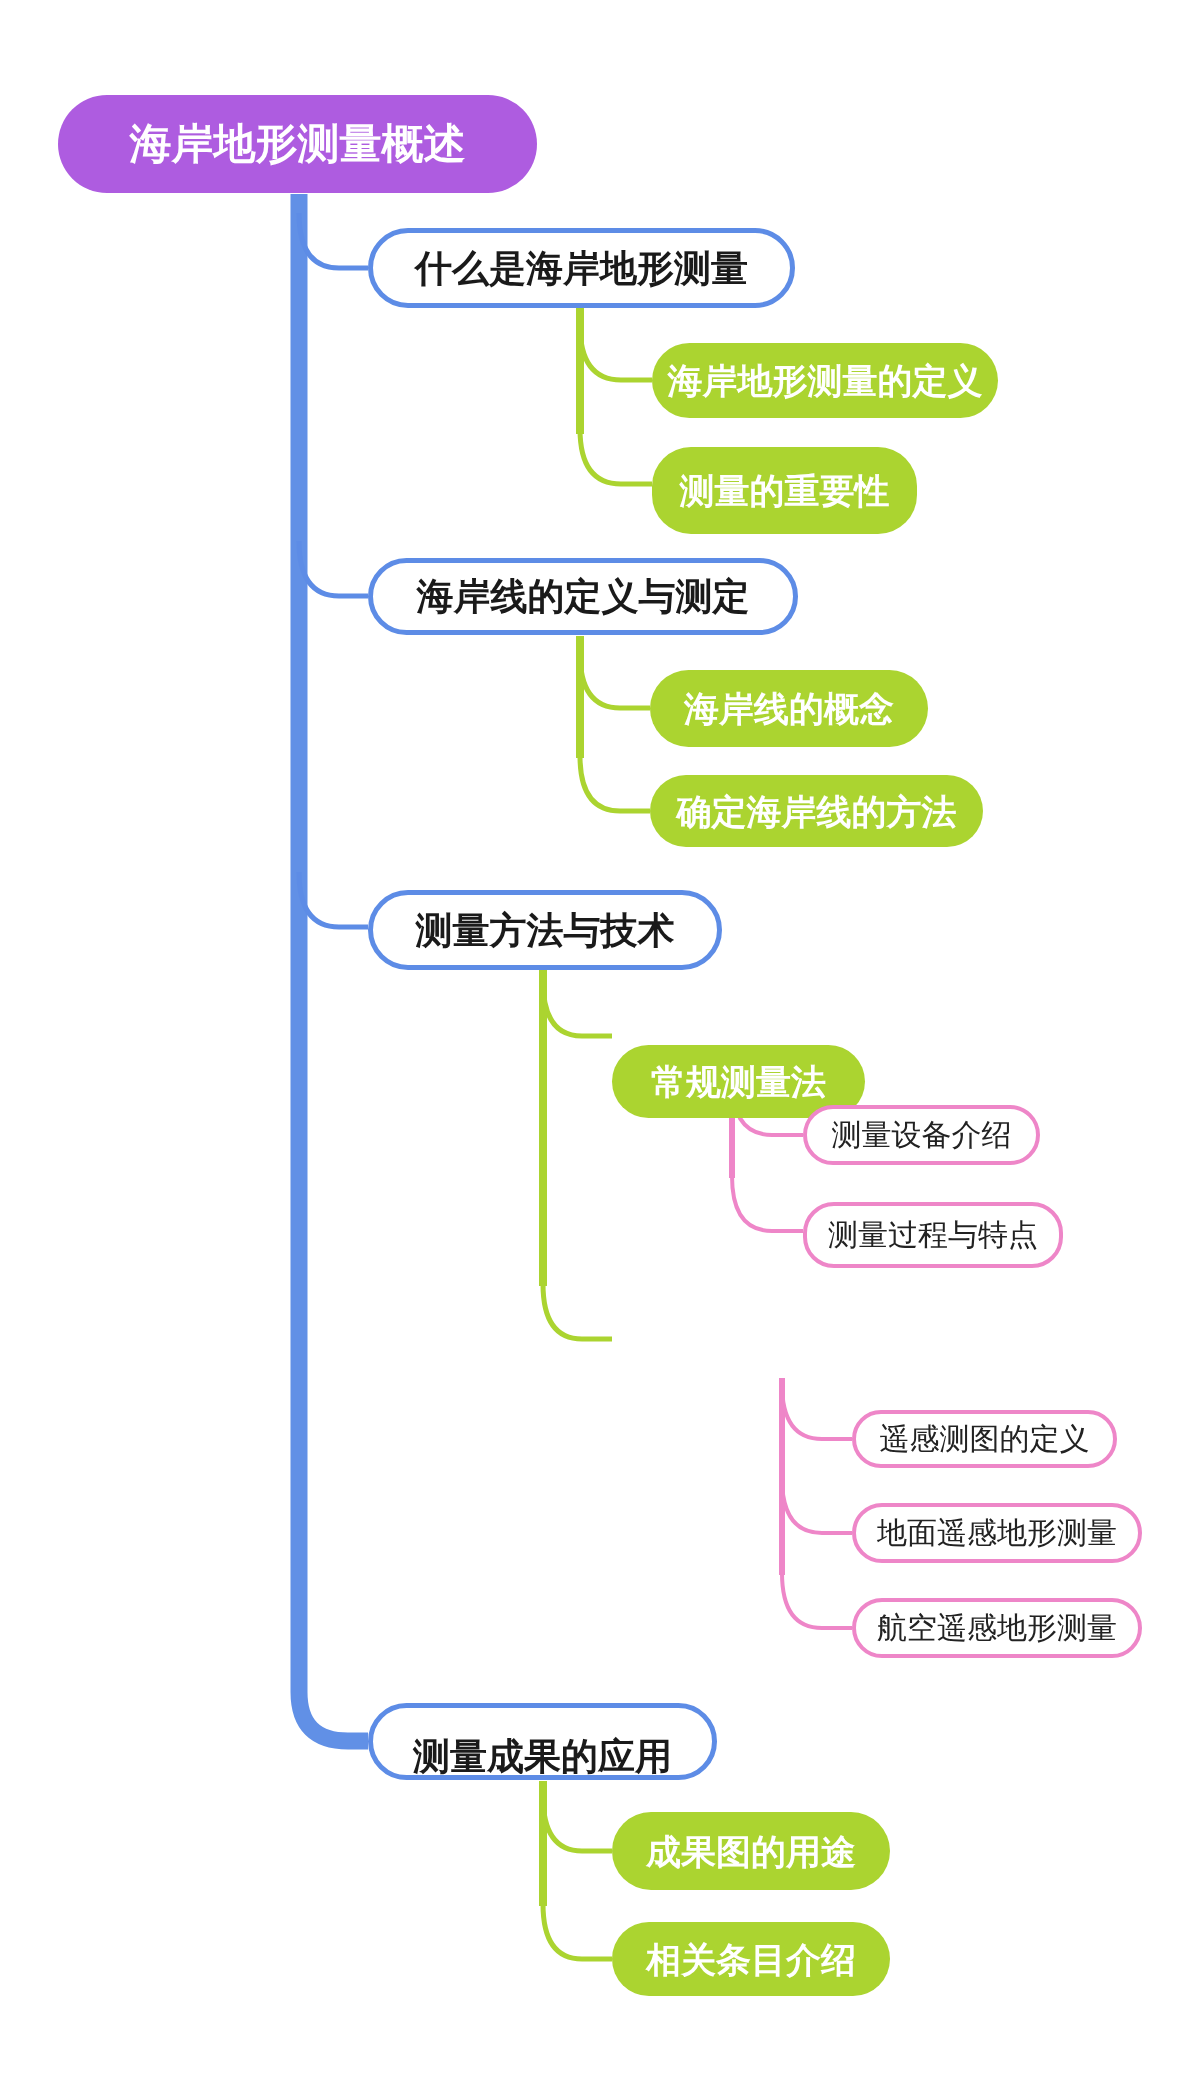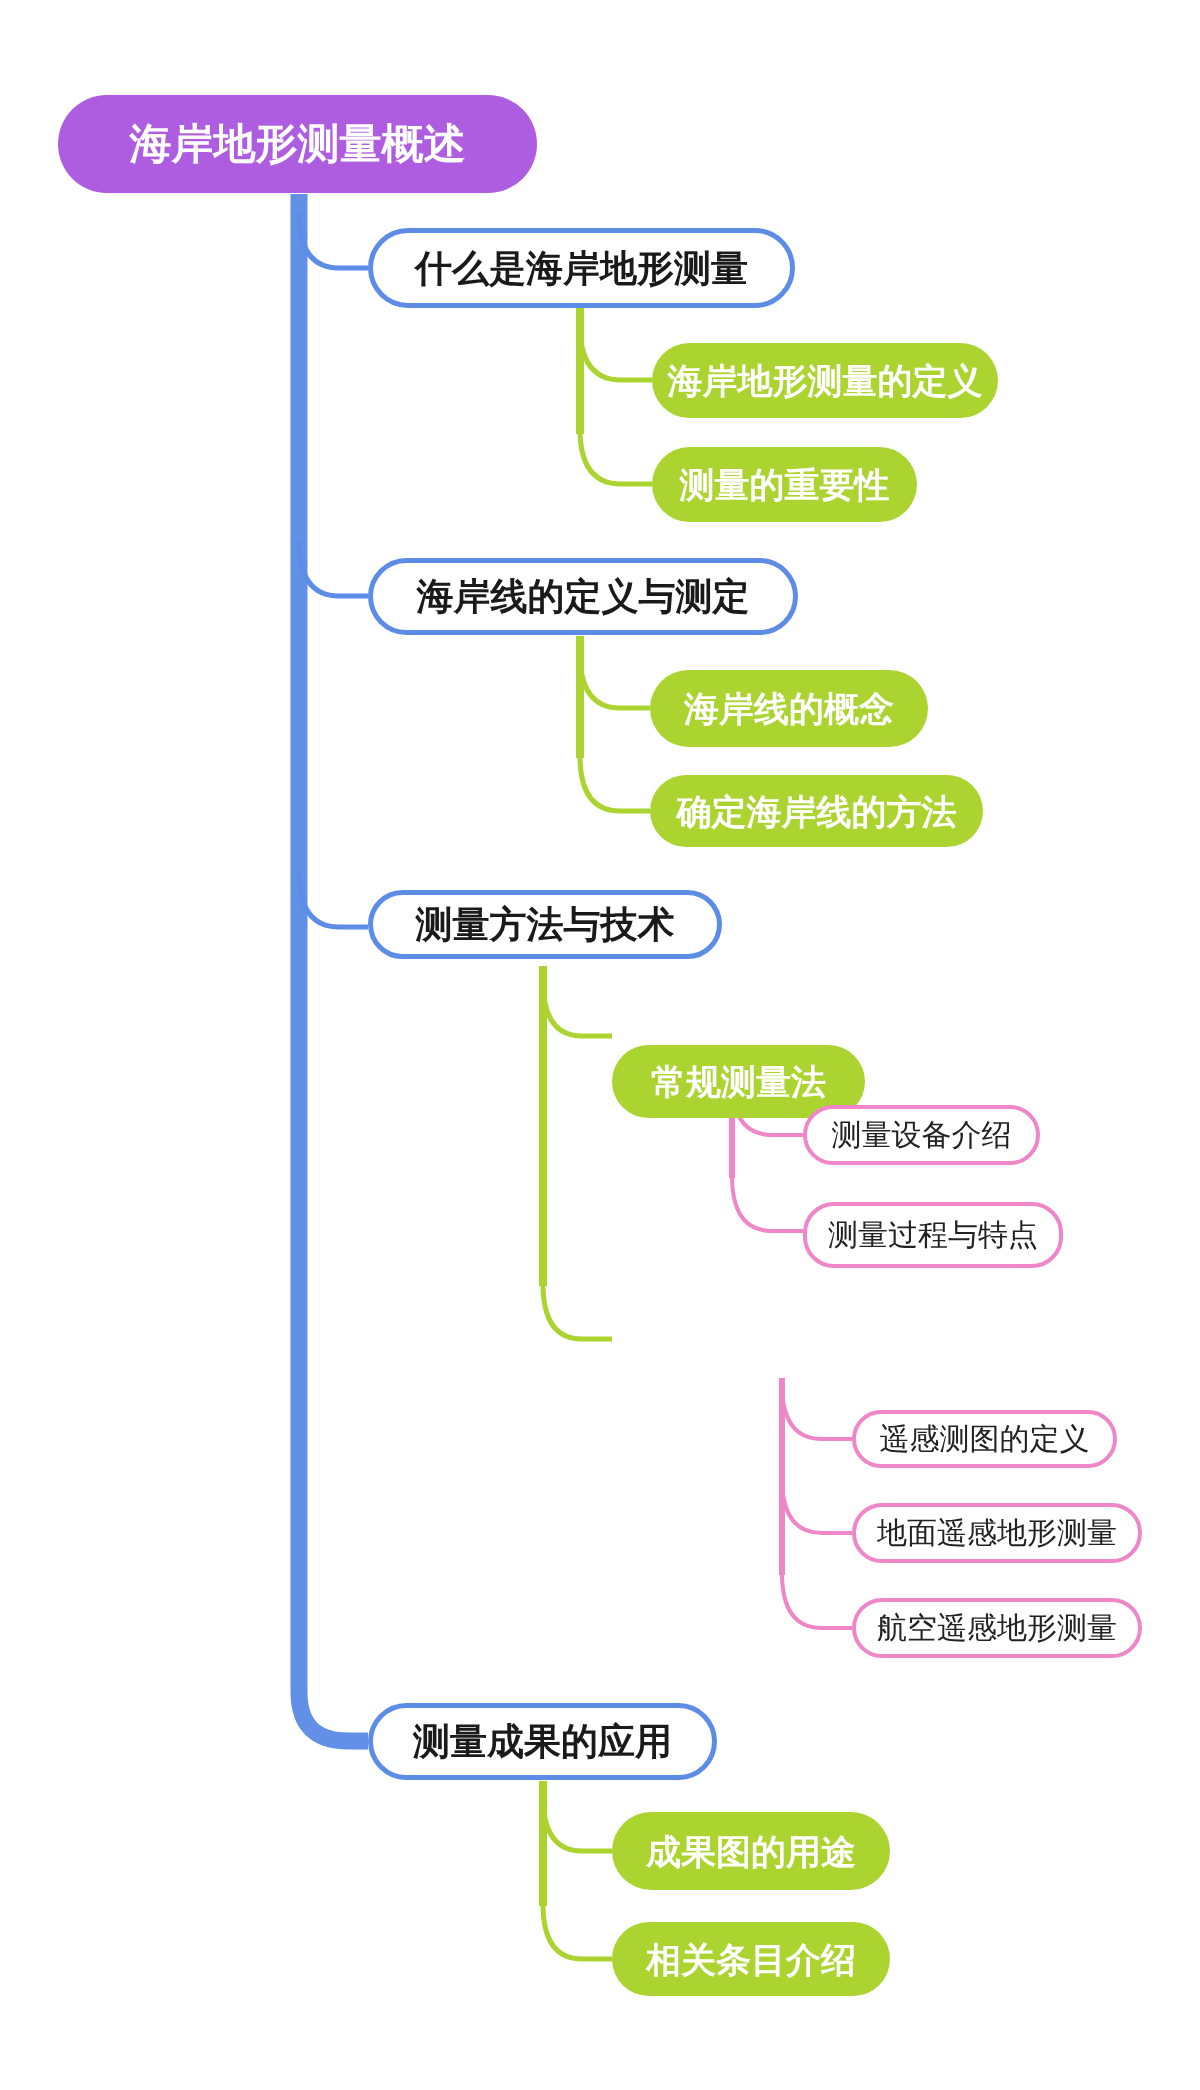--- a/index.html
+++ b/index.html
@@ -114,31 +114,31 @@
   <div class="node node-root" style="left:58px; top:95px; width:479px; height:98px;">
     <span>海岸地形测量概述</span>
   </div>
 
   <div class="node node-l1" style="left:368px; top:228px; width:427px; height:80px;">
     <span>什么是海岸地形测量</span>
   </div>
   <div class="node node-l1" style="left:368px; top:558px; width:430px; height:77px;">
     <span>海岸线的定义与测定</span>
   </div>
-  <div class="node node-l1" style="left:368px; top:890px; width:354px; height:69px;">
+  <div class="node node-l1" style="left:368px; top:890px; width:354px; height:80px;">
     <span>测量方法与技术</span>
   </div>
-  <div class="node node-l1" style="left:368px; top:1703px; width:349px; height:77px;">
+  <div class="node node-l1" style="left:368px; top:1703px; width:349px; height:77px;align-items:flex-end;">
     <span>测量成果的应用</span>
   </div>
 
   <div class="node node-l2" style="left:652px; top:343px; width:346px; height:75px;">
     <span>海岸地形测量的定义</span>
   </div>
-  <div class="node node-l2" style="left:652px; top:447px; width:265px; height:75px;">
+  <div class="node node-l2" style="left:652px; top:447px; width:265px; height:87px;">
     <span>测量的重要性</span>
   </div>
   <div class="node node-l2" style="left:650px; top:670px; width:278px; height:77px;">
     <span>海岸线的概念</span>
   </div>
   <div class="node node-l2" style="left:650px; top:775px; width:333px; height:72px;">
     <span>确定海岸线的方法</span>
   </div>
   <div class="node node-l2" style="left:612px; top:1000px; width:253px; height:73px;margin-top:45px;">
     <span>常规测量法</span>

